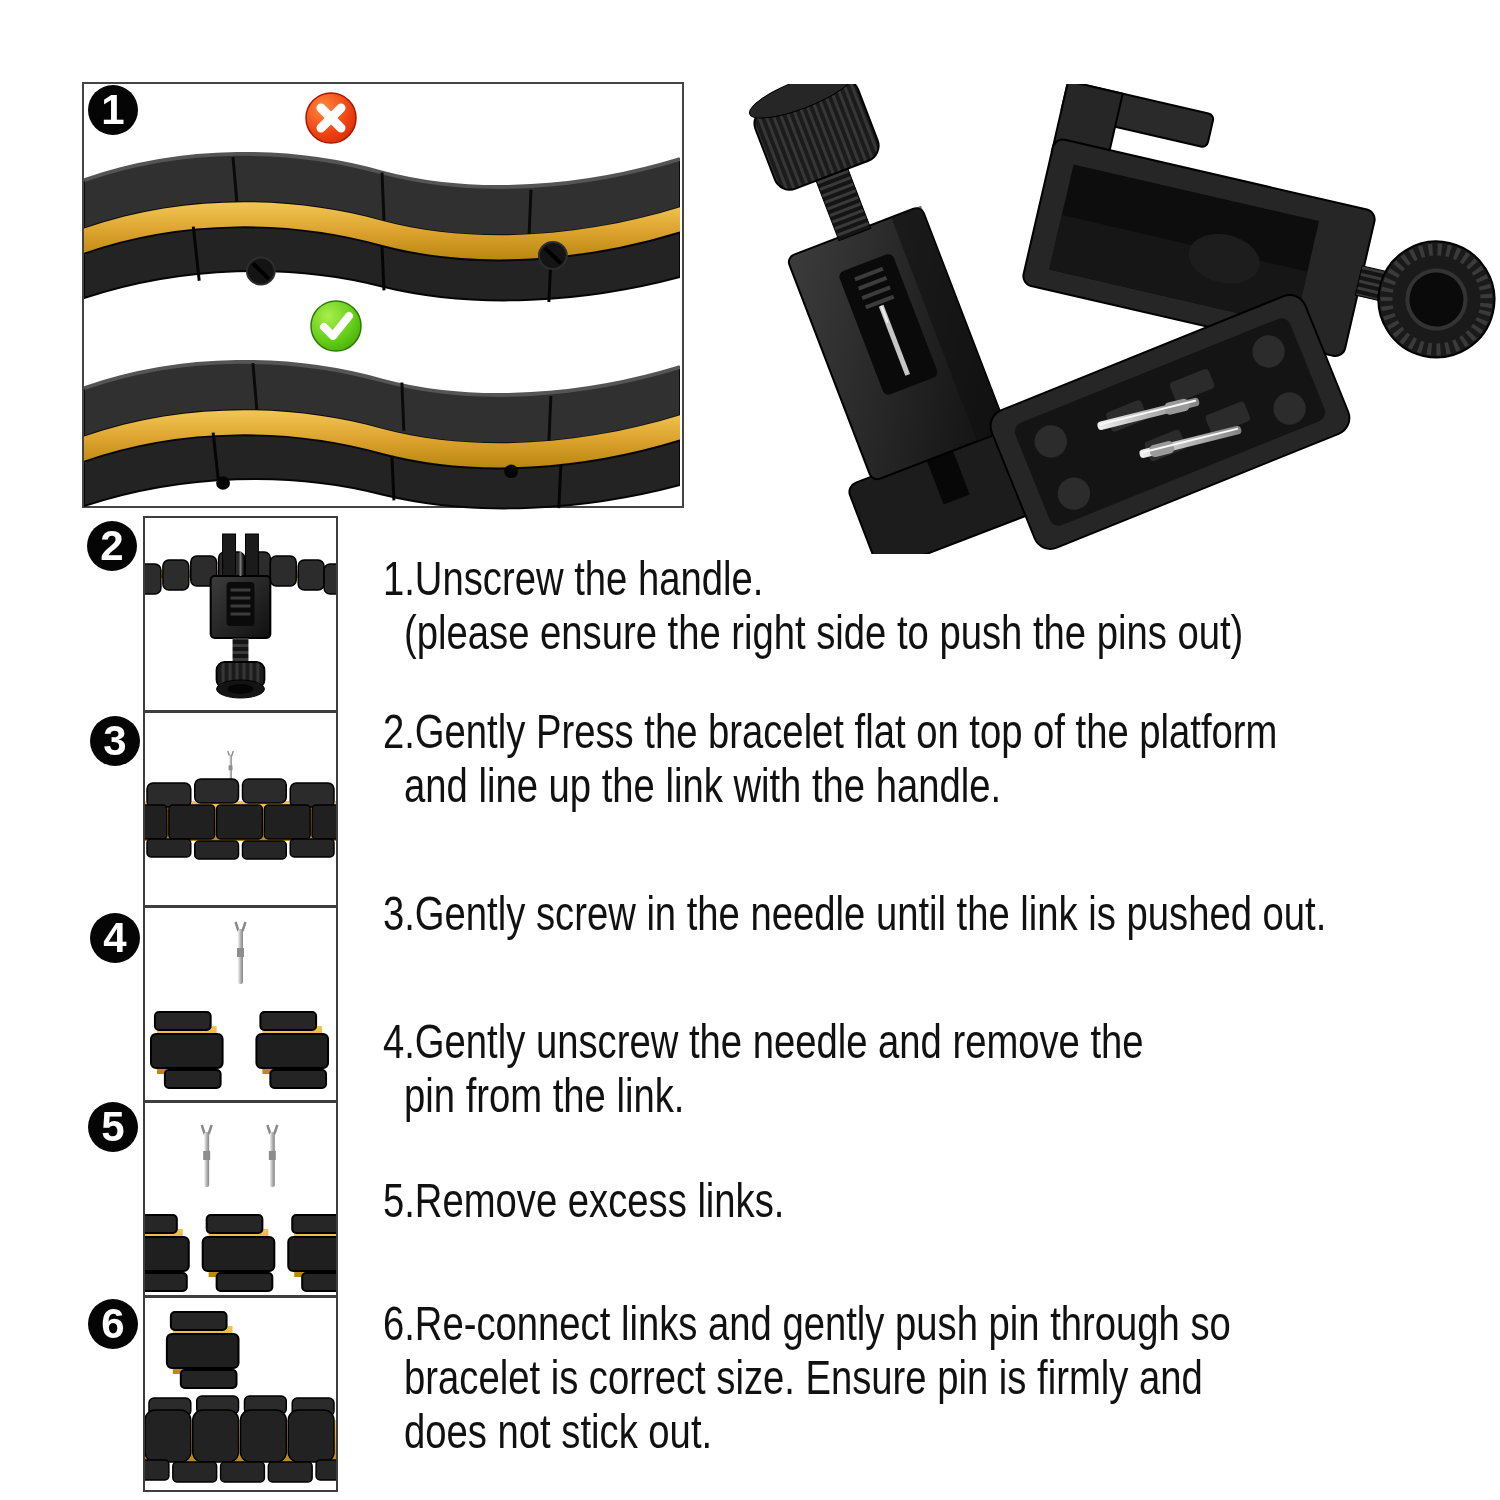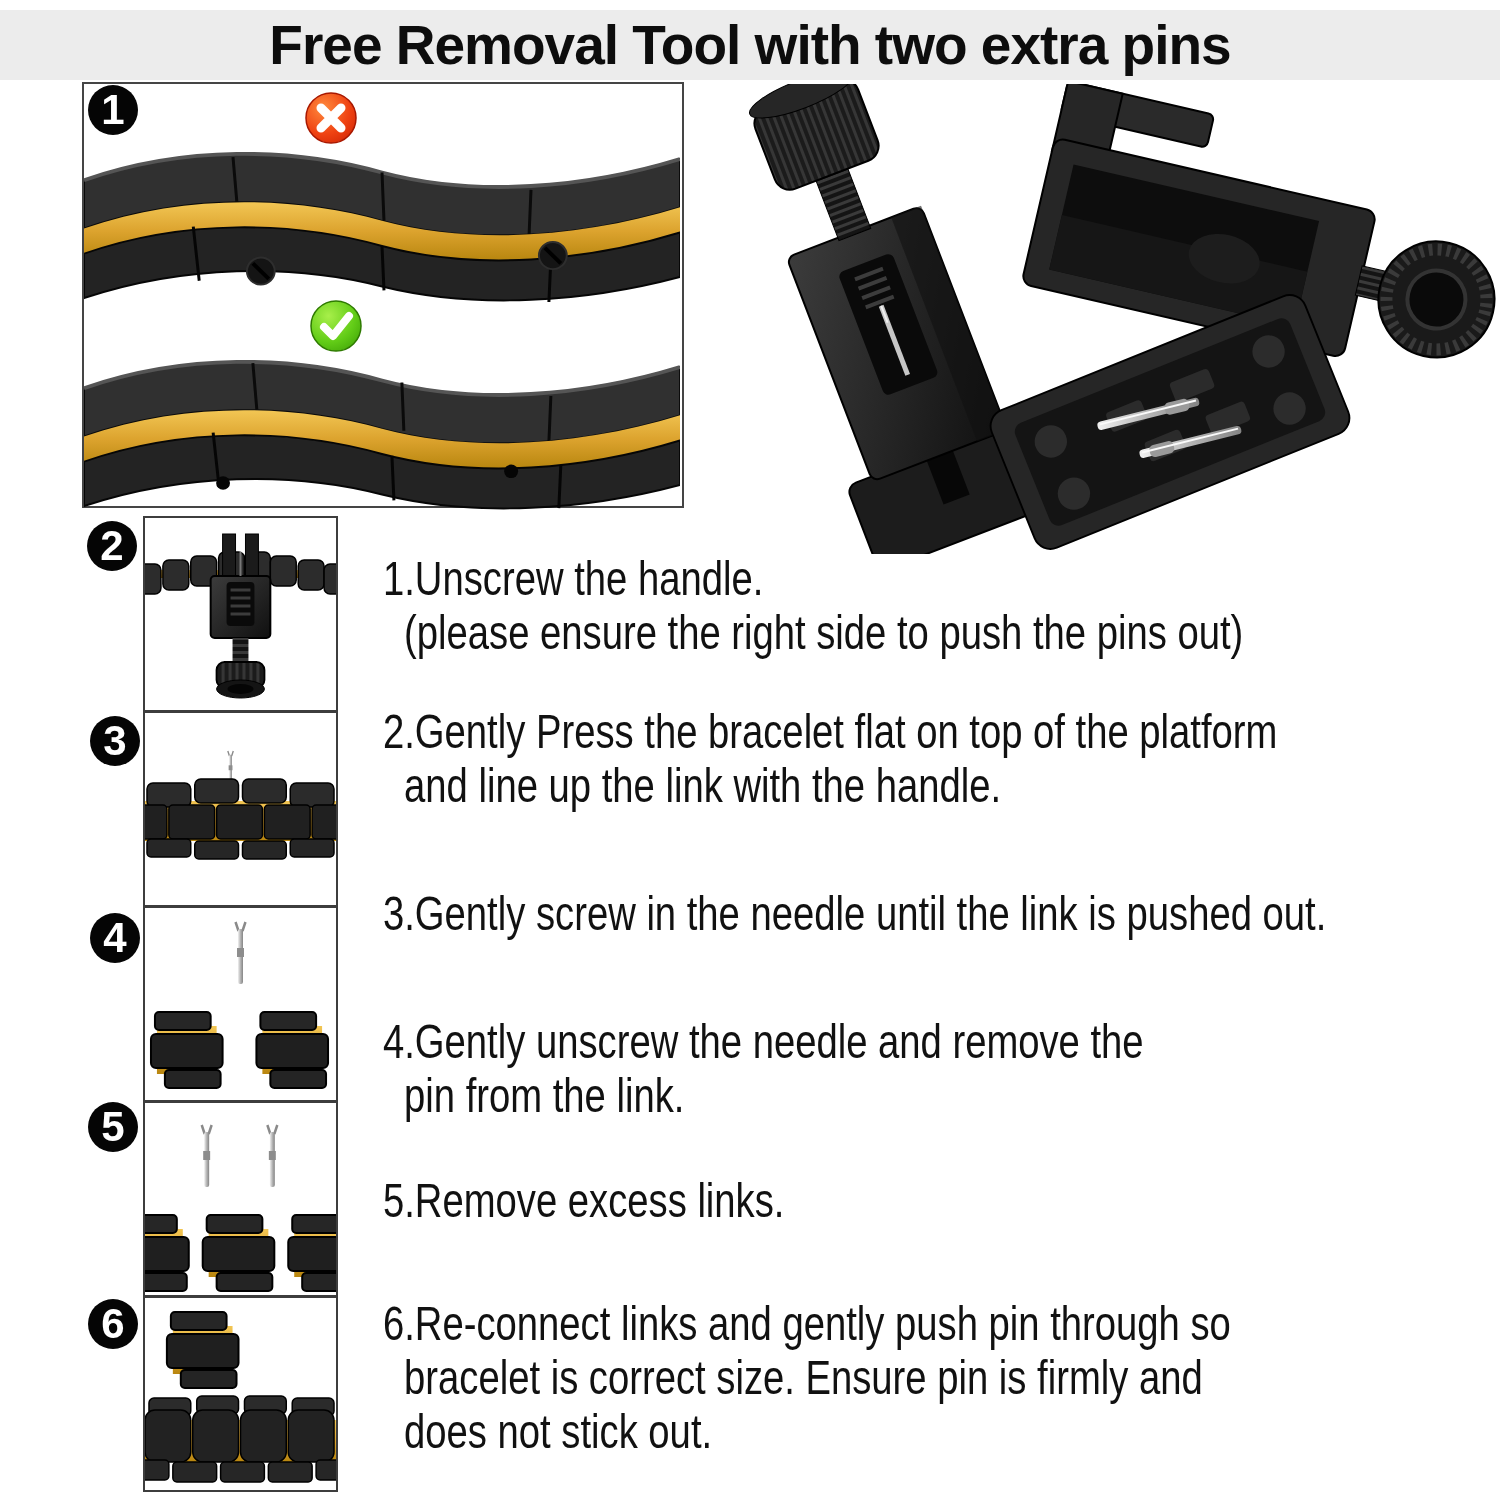--- a/index.html
+++ b/index.html
@@ -98,23 +98,20 @@
     <g id="pin">
       <path d="M-5,0 L-2,9 M5,0 L2,9" stroke="#8a8a8a" stroke-width="2.5" fill="none"></path>
       <rect x="-2.5" y="7" width="5" height="55" rx="2" fill="url(#silver)"></rect>
       <rect x="-3.5" y="26" width="7" height="9" fill="#8d8d8d"></rect>
     </g>
   </defs>
 </svg>
 
 <div class="page">
 
-  <header class="title-band">
-    <h1>Free Removal Tool with two extra pins</h1>
-  </header>
 
   <section class="panel1">
 
     <svg class="bracelet-strip strip-wrong" viewBox="0 0 600 178" preserveAspectRatio="none">
       <path d="M0,52 C100,16 210,18 300,44 C395,70 505,60 600,30 L600,80 C505,110 395,120 300,94 C210,68 100,66 0,102 Z" fill="#303030" stroke="#0b0b0b" stroke-width="2"></path>
       <path d="M0,52 C100,16 210,18 300,44 C395,70 505,60 600,30" fill="none" stroke="#555" stroke-width="4"></path>
       <path d="M150,28 l4,48 M300,44 l2,50 M450,62 l-2,48" stroke="#0a0a0a" stroke-width="3"></path>
       <path d="M0,102 C100,66 210,68 300,94 C395,120 505,110 600,80 L600,106 C505,136 395,146 300,120 C210,94 100,92 0,128 Z" fill="url(#gold)"></path>
       <path d="M0,128 C100,92 210,94 300,120 C395,146 505,136 600,106 L600,152 C505,178 395,186 300,162 C210,138 100,140 0,174 Z" fill="#232323" stroke="#060606" stroke-width="2"></path>
       <path d="M110,100 l6,56 M300,120 l2,46 M470,134 l-2,44" stroke="#050505" stroke-width="3"></path>

